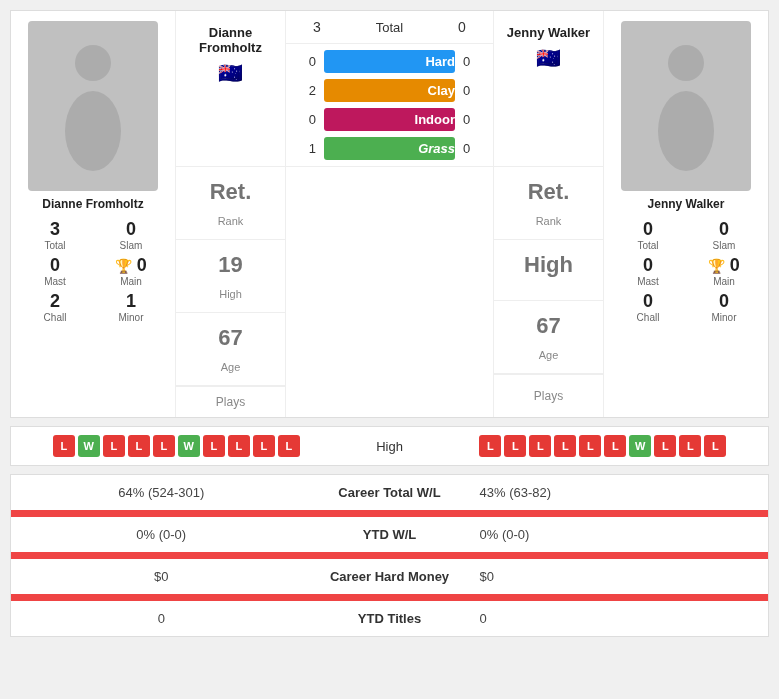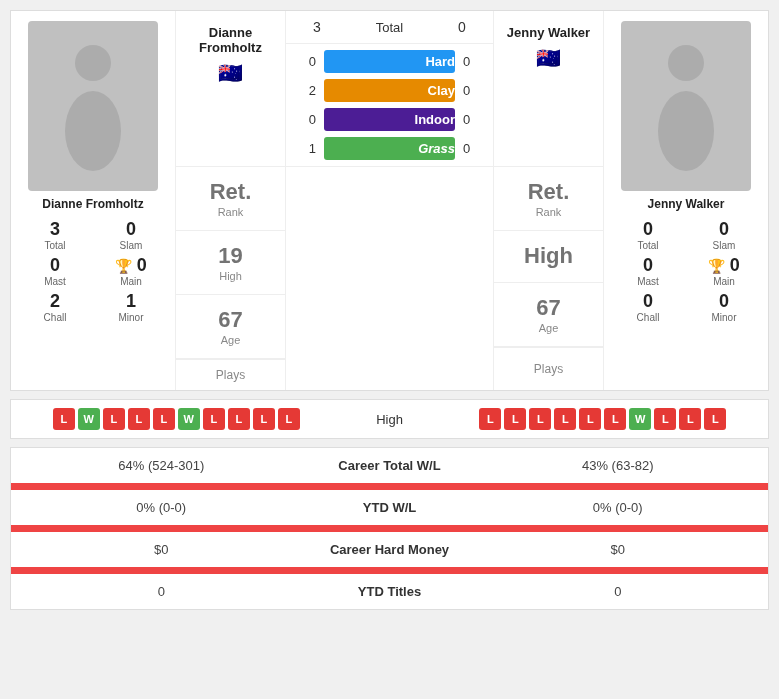--- a/index.html
+++ b/index.html
@@ -90,21 +90,21 @@
       padding: 4px 0;
       text-align: right;
       color: white;
       font-size: 13px;
       font-weight: bold;
       border-radius: 3px;
     }
 
     .surface-hard { background: #2196F3; }
     .surface-clay { background: #E68A00; padding-left: 42px; }
-    .surface-indoor { background: #4c1d95; }
+    .surface-indoor { background: #be185d; }
     .surface-grass { background: #4CAF50; font-style: italic; }
 
     .surface-right-val {
       width: 20px;
       text-align: left;
       font-size: 13px;
       color: #333;
     }
 
     .total-val {
@@ -205,21 +205,20 @@
     .stats-row-center {
       flex: 0 0 180px;
       text-align: center;
       font-size: 13px;
       font-weight: bold;
       color: #333;
     }
 
     .stats-row-right {
       flex: 1;
-      text-align: center;
       font-size: 13px;
       color: #444;
     }
 
     
     .aus-flag {
       width: 34px;
       height: 22px;
       background: #00008B;
       border: 1px solid #ccc;
@@ -325,21 +324,21 @@
       align-items: center;
       justify-content: center;
       padding: 12px 8px;
       border-bottom: 1px solid #eee;
       text-align: center;
     }
 
     .stat-cell:last-child { border-bottom: none; }
 
     .stat-big { font-size: 22px; font-weight: bold; color: #737373; }
-    .stat-sm { font-size: 11px; color: #888; margin-top: 1px; }
+    .stat-sm { font-size: 11px; color: #888; margin-top: 10px; }
 
     .surface-total-row {
       display: flex;
       align-items: center;
       justify-content: space-between;
       padding: 8px 16px;
       border-bottom: 1px solid #eee;
     }
 
     .surface-rows-container {

